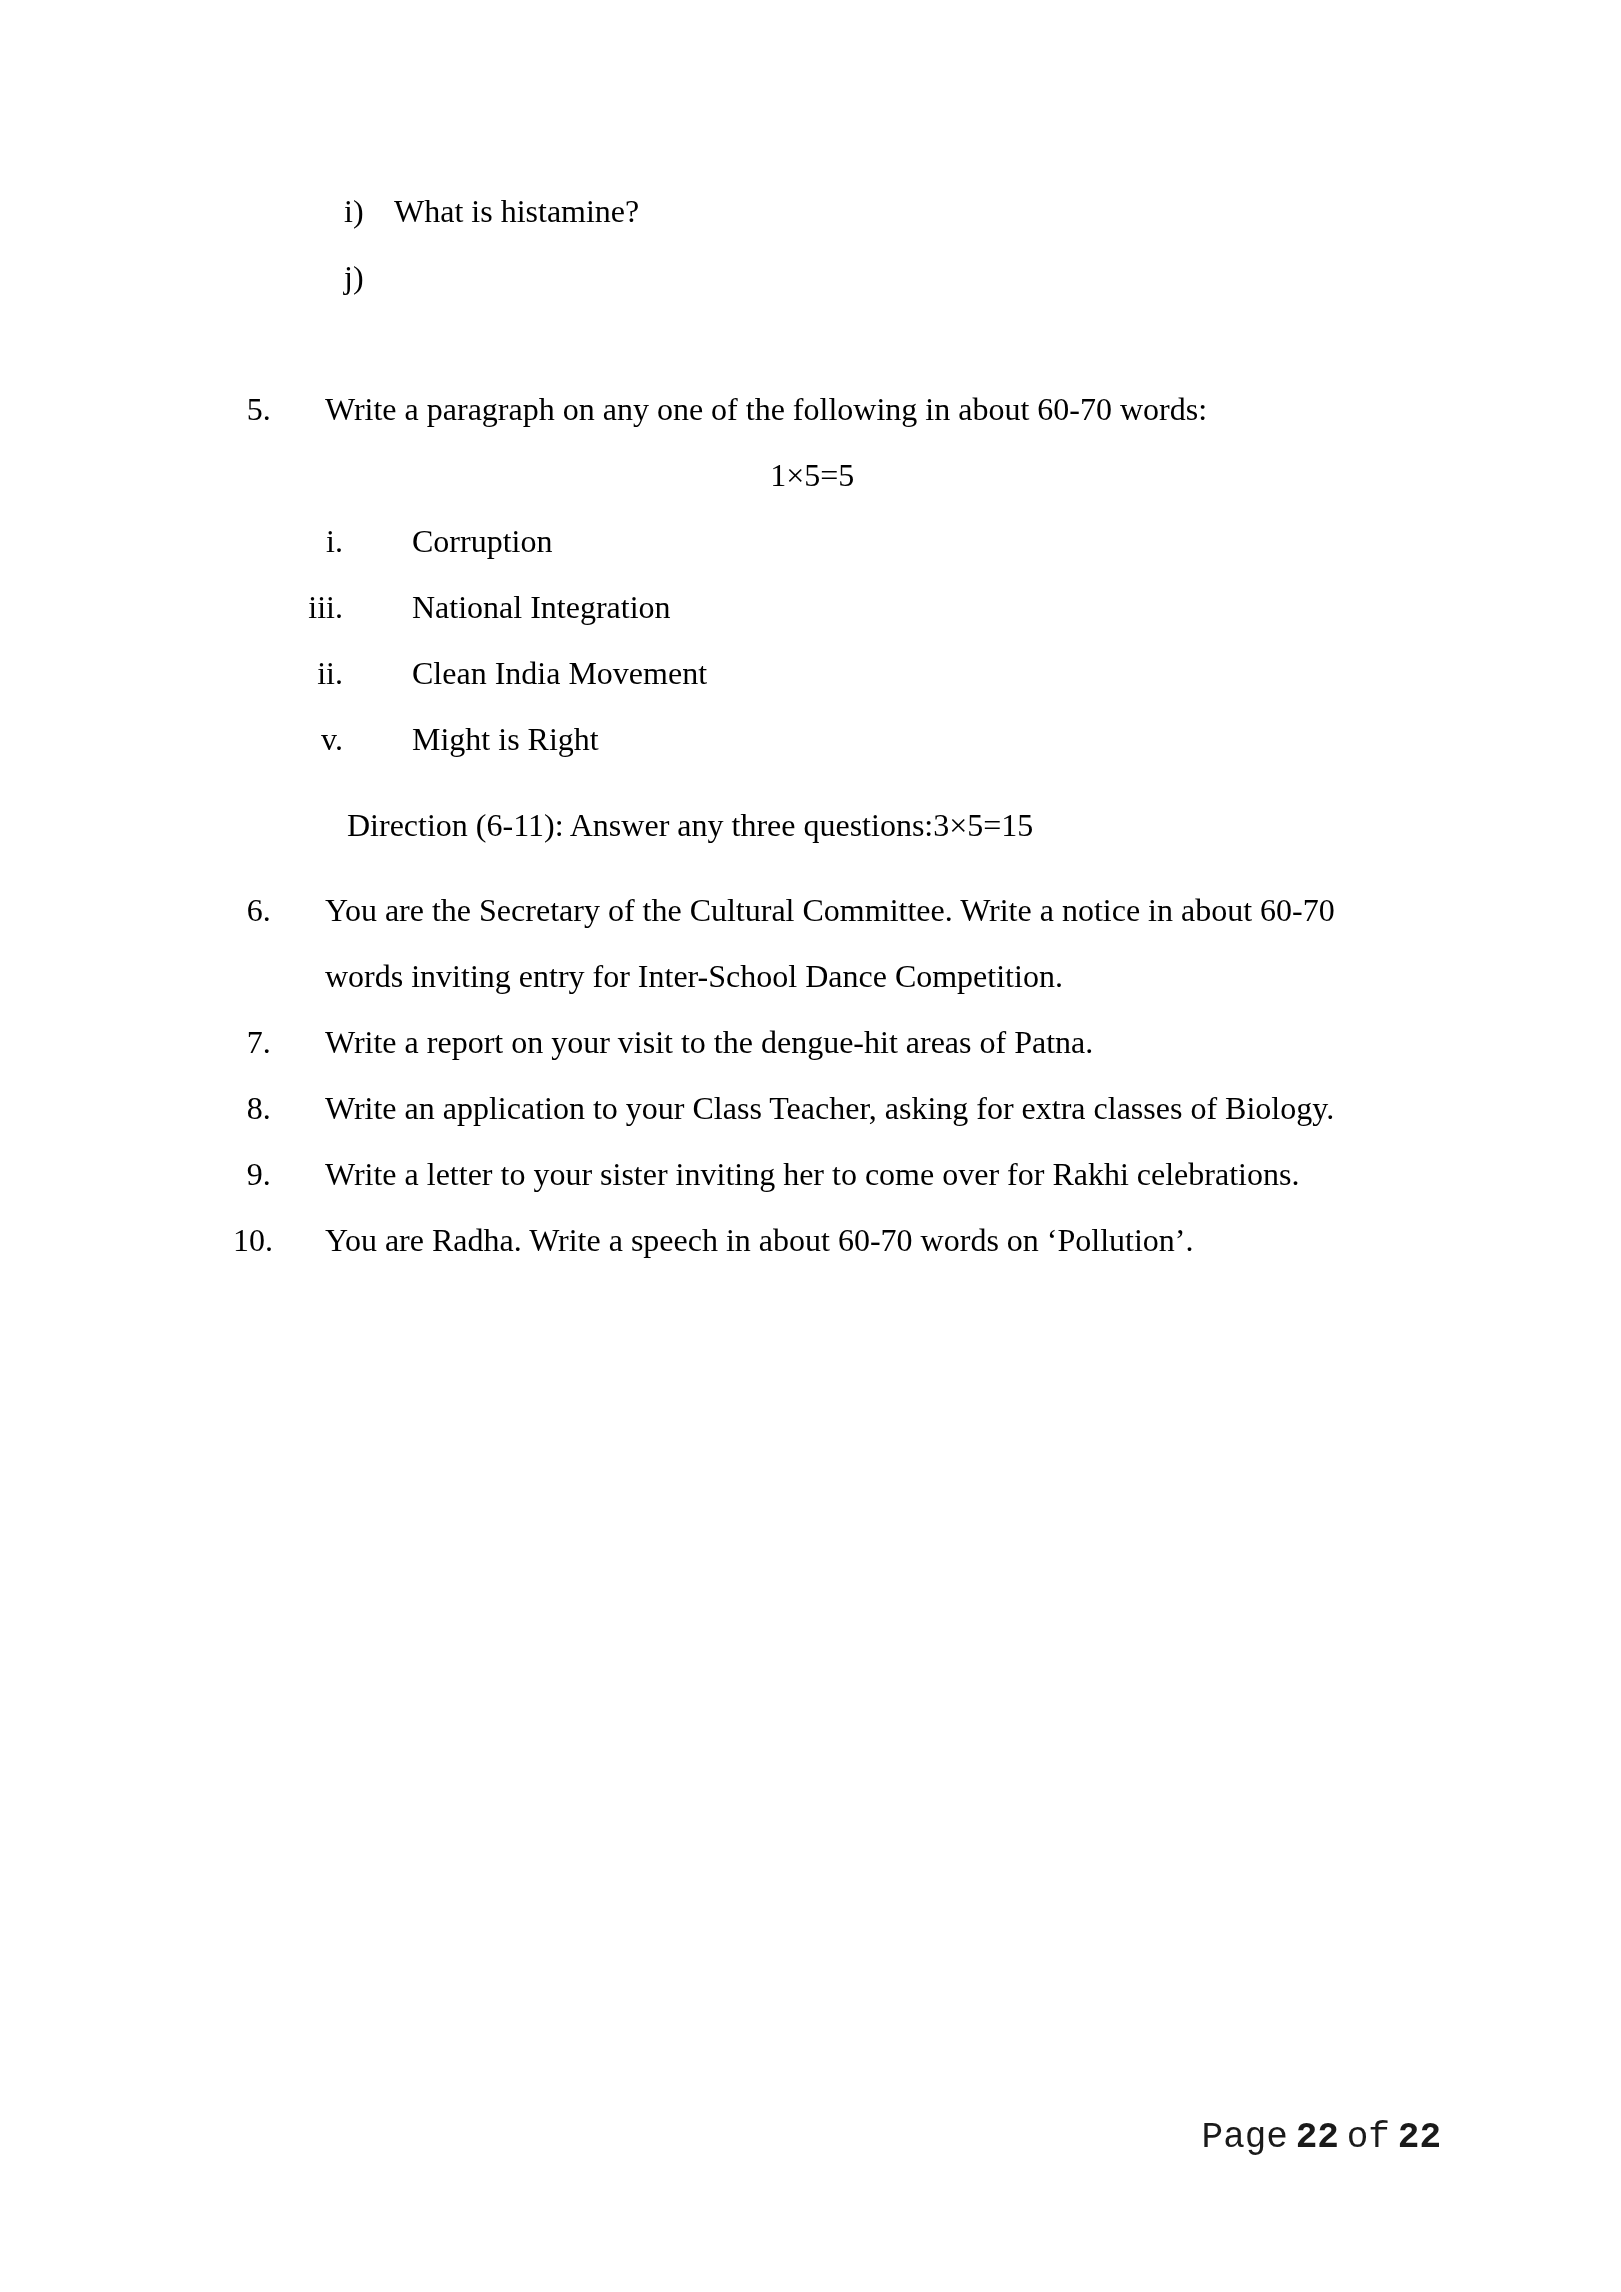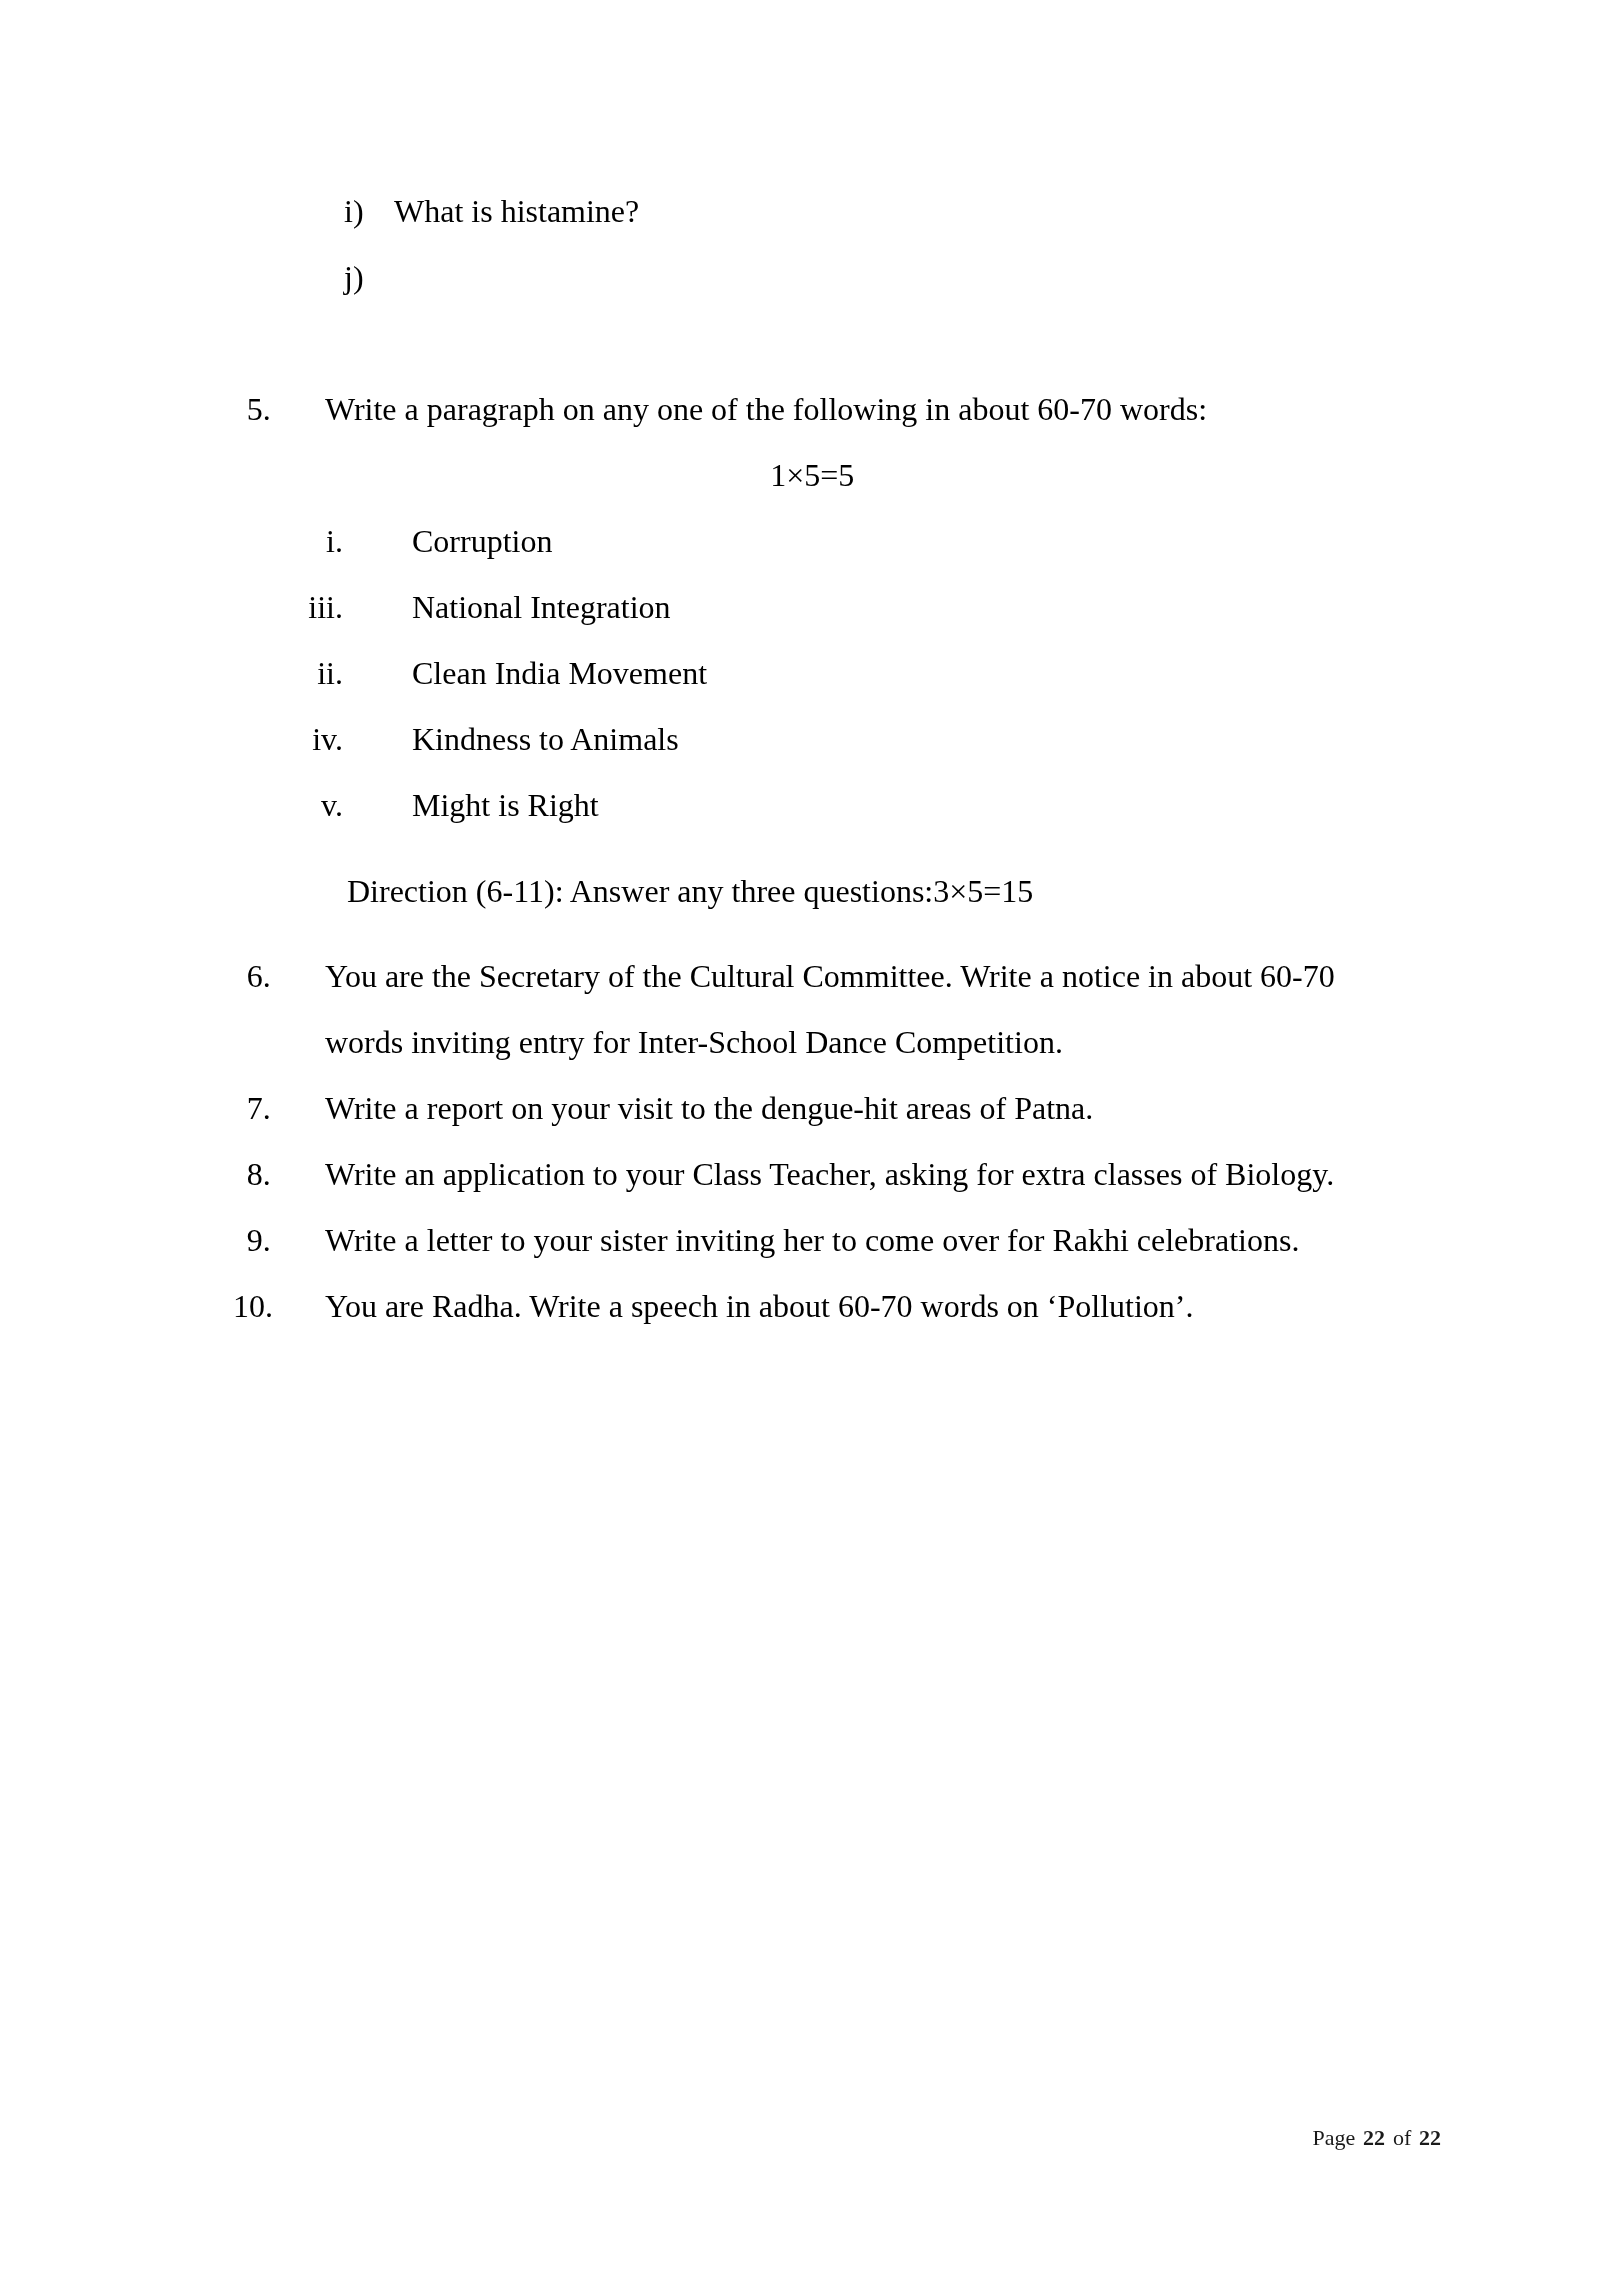--- a/index.html
+++ b/index.html
@@ -48,22 +48,22 @@
     padding-left: 116px;
     padding-right: 11.8px;
     margin: 19.6px 0;
   }
 
   
   .footer {
     position: absolute;
     top: 2120px;
     right: 180px;
-    font-family: Liberation Serif, serif;
-    font-size: 22px;
+    font-family: Liberation Mono, monospace;
+    font-size: 36px;
     line-height: 35px;
     color: #1a1a1a;
     display: flex;
     gap: 7.8px;
     align-items: baseline;
   }
   .footer .bold { font-weight: 700; }
 </style>
 </head>
 <body>
@@ -91,24 +91,20 @@
       <span class="topic-label">i.</span>
       <span class="topic-text">Corruption</span>
     </div>
     <div class="row">
       <span class="topic-label">iii.</span>
       <span class="topic-text">National Integration</span>
     </div>
     <div class="row">
       <span class="topic-label">ii.</span>
       <span class="topic-text">Clean India Movement</span>
-    </div>
-    <div class="row">
-      <span class="topic-label">iv.</span>
-      <span class="topic-text">Kindness to Animals</span>
     </div>
     <div class="row">
       <span class="topic-label">v.</span>
       <span class="topic-text">Might is Right</span>
     </div>
 
     <div class="direction">
       <span>Direction (6-11): Answer any three questions:</span>
       <span>3×5=15</span>
     </div>

